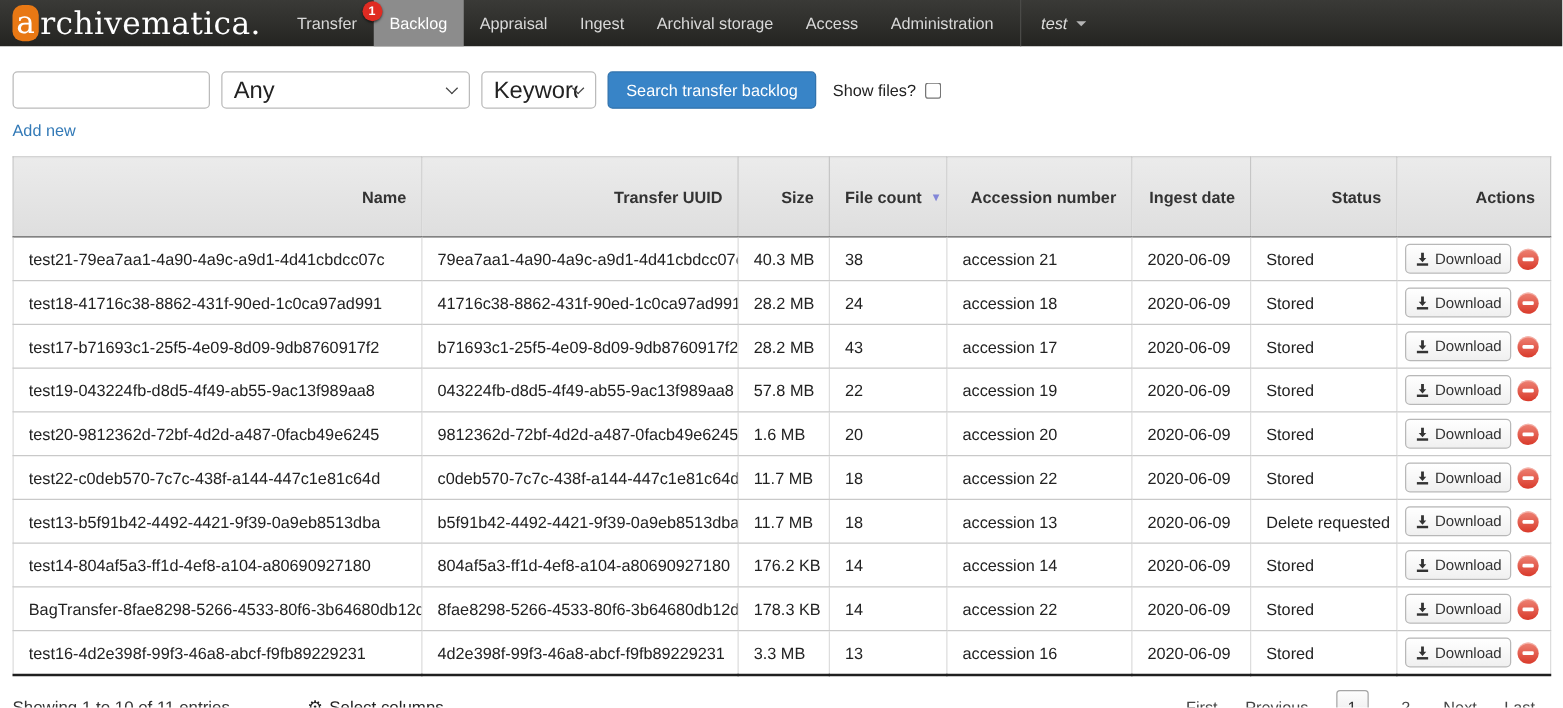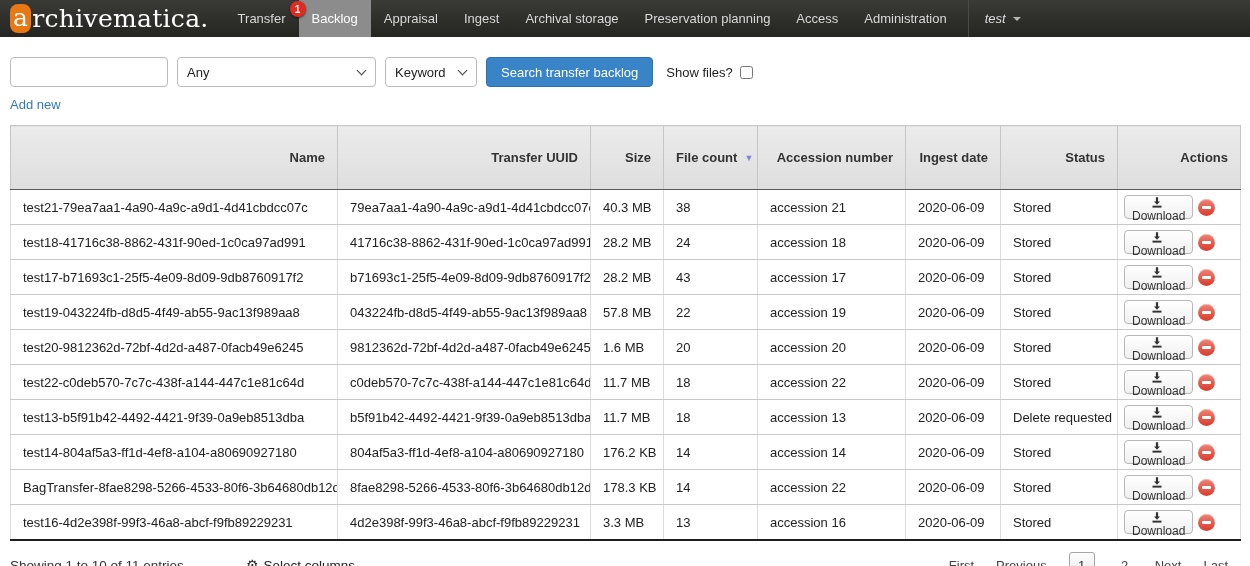--- a/index.html
+++ b/index.html
@@ -50,21 +50,21 @@
   
   .search-bar { display:flex; align-items:center; margin:20px 0 0 10px; }
   .text-input {
     width:158px; height:30px; border:1px solid #bbb; border-radius:4px;
     padding:0 7px; font-family:inherit; font-size:13px; outline:none;
   }
   .select-wrap { position:relative; margin-left:9px; }
   select {
     appearance:none; -webkit-appearance:none; -moz-appearance:none;
     height:30px; border:1px solid #bbb; border-radius:4px; background:#fff;
-    padding:0 14px 0 9px; font-family:inherit; font-size:13px; color:#222; cursor:pointer;
+    padding:0 14px 0 9px; font-family:inherit; font-size:19px; color:#222; cursor:pointer;
   }
   .w-any select { width:199px; }
   .w-kw select  { width:92px; }
   .chev {
     position:absolute; right:11px; top:10px; width:7px; height:7px;
     border-right:1.6px solid #444; border-bottom:1.6px solid #444;
     transform:rotate(45deg); pointer-events:none;
   }
   .btn-primary {
     margin-left:9px; height:30px; padding:0 14px;
@@ -95,21 +95,21 @@
   td {
     padding:9px 12px; font-size:13px; color:#222; background:#fff;
     border:1px solid #ddd; border-bottom:1px solid #c9c9c9;
     white-space:nowrap; overflow:hidden;
   }
   td.actions { padding:5px 6px; }
   .sort-arrow { color:#8286d8; font-size:9px; margin-left:7px; vertical-align:1px; }
   .download-btn {
     display:inline-flex; align-items:center; height:24px; padding:0 7px;
     background:linear-gradient(#fff,#f0f0f0); border:1px solid #b8b8b8; border-radius:4px;
-    font-family:inherit; font-size:12px; color:#333; cursor:pointer; vertical-align:middle;flex-direction:column;
+    font-family:inherit; font-size:12px; color:#333; cursor:pointer; vertical-align:middle;
   }
   .dl-icon { display:inline-flex; margin-right:4px; }
   .remove-icon {
     display:inline-flex; align-items:center; justify-content:center;
     width:17px; height:17px; border-radius:50%;
     background:linear-gradient(#ee8375,#d93a2b); margin-left:5px;
     vertical-align:middle; cursor:pointer; box-shadow:inset 0 1px 0 rgba(255,255,255,.4);
   }
   .remove-icon::after { content:""; width:9px; height:3px; background:#fff; border-radius:1px; }
 
@@ -150,23 +150,20 @@
         <span>Backlog</span>
       </a>
       <a class="nav-item">
         <span>Appraisal</span>
       </a>
       <a class="nav-item">
         <span>Ingest</span>
       </a>
       <a class="nav-item">
         <span>Archival storage</span>
-      </a>
-      <a class="nav-item">
-        <span>Preservation planning</span>
       </a>
       <a class="nav-item">
         <span>Access</span>
       </a>
       <a class="nav-item">
         <span>Administration</span>
       </a>
     </nav>
   <div class="user-menu">
     <span>test</span>

